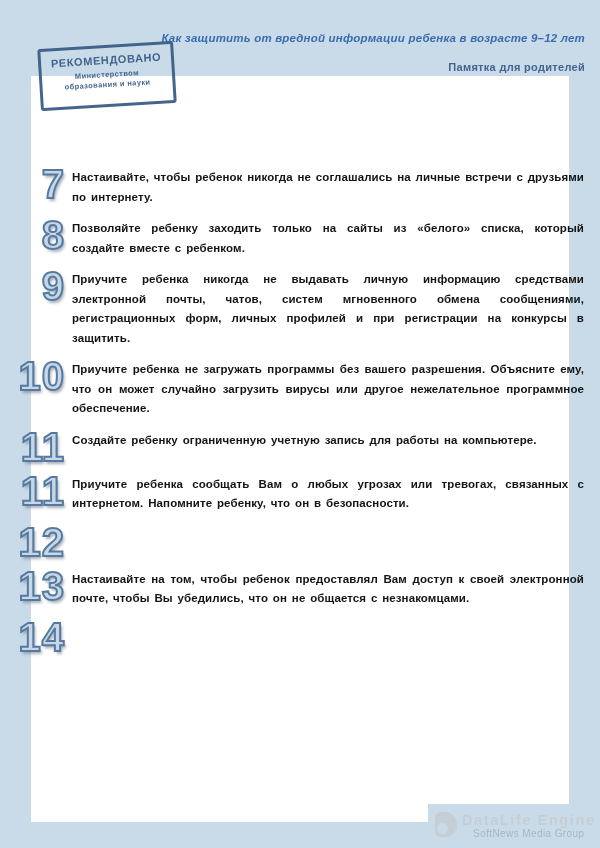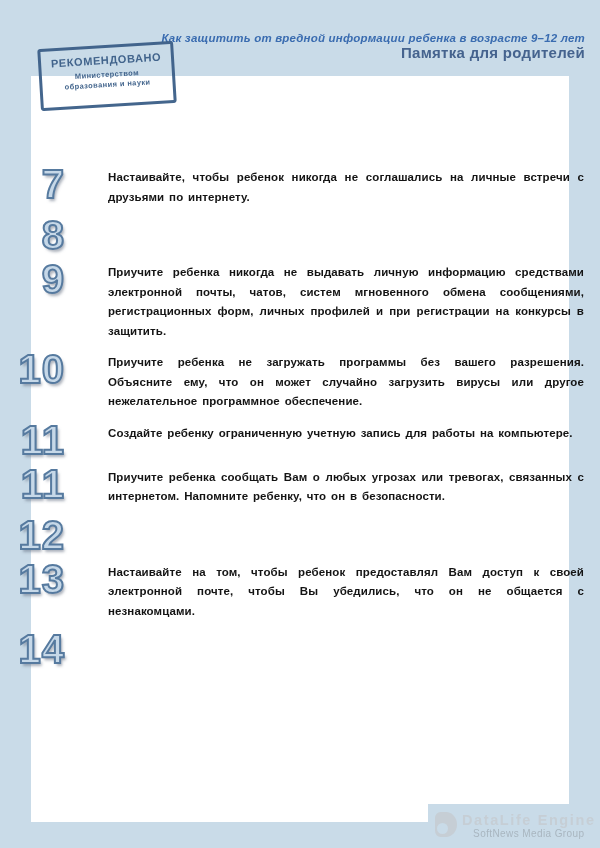--- a/index.html
+++ b/index.html
@@ -52,21 +52,22 @@
     z-index:2;
   }
   .header .title{
     font-size:11.5px;
     font-weight:bold;
     font-style:italic;
     color:var(--title1);
     letter-spacing:.2px;
   }
   .header .subtitle{
-    font-size:15px;
+    margin-top:17px;
+    font-size:11px;
     font-weight:bold;
     color:var(--title2);
     letter-spacing:.3px;
   }
   
   .items{
     position:absolute;
     top:168px;left:13px;right:16px;
     z-index:2;
   }
@@ -91,21 +92,20 @@
   .item .text{
     flex:1 1 auto;
     font-size:11.5px;
     line-height:19.5px;
     font-weight:bold;
     color:var(--body);
     text-align:justify;
     text-align-last:left;
     word-spacing:1.5px;
     letter-spacing:.1px;
-    margin-left:36px;
   }
   
   .watermark{
     position:absolute;
     left:428px;top:804px;
     width:172px;height:44px;
     background:var(--bg);
     display:flex;
     align-items:center;
     z-index:6;
@@ -158,20 +158,21 @@
   <div class="subtitle">Памятка для  родителей</div>
 </div>
 
 <div class="items">
     <div class="item">
       <div class="num">7</div>
       <div class="text">Настаивайте, чтобы ребенок никогда не соглашались на личные встречи с друзьями по интернету.</div>
     </div>
     <div class="item">
       <div class="num">8</div>
+      <div class="text">Позволяйте ребенку заходить только на сайты из «белого» списка, который создайте вместе с ребенком.</div>
     </div>
     <div class="item">
       <div class="num">9</div>
       <div class="text">Приучите ребенка никогда не выдавать личную информацию средствами электронной почты, чатов, систем мгновенного обмена сообщениями, регистрационных форм, личных профилей и при регистрации на конкурсы в защитить.</div>
     </div>
     <div class="item">
       <div class="num">10</div>
       <div class="text">Приучите ребенка не загружать программы без вашего разрешения. Объясните ему, что он может случайно загрузить вирусы или другое нежелательное программное обеспечение.</div>
     </div>
     <div class="item">

